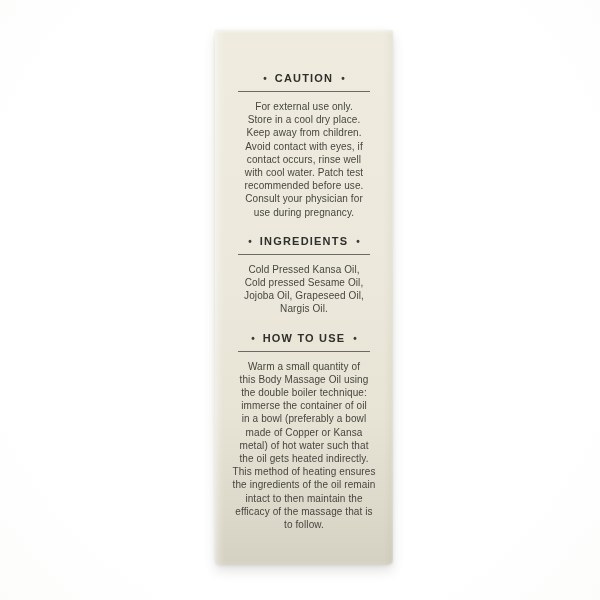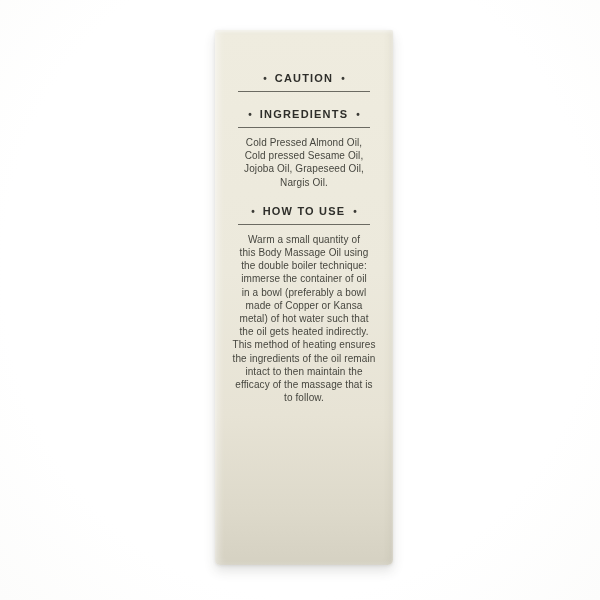--- a/index.html
+++ b/index.html
@@ -84,30 +84,39 @@
 <div class="stage">
   <div class="box">
 
     <div class="section">
       <div class="section-header">
         <span class="dot">•</span>
         <span class="title">CAUTION</span>
         <span class="dot">•</span>
       </div>
       <div class="divider"></div>
+      <p class="body-text">For external use only.
+Store in a cool dry place.
+Keep away from children.
+Avoid contact with eyes, if
+contact occurs, rinse well
+with cool water. Patch test
+recommended before use.
+Consult your physician for
+use during pregnancy.</p>
     </div>
 
     <div class="section">
       <div class="section-header">
         <span class="dot">•</span>
         <span class="title">INGREDIENTS</span>
         <span class="dot">•</span>
       </div>
       <div class="divider"></div>
-      <p class="body-text">Cold Pressed Almond Oil,
+      <p class="body-text">Cold Pressed Kansa Oil,
 Cold pressed Sesame Oil,
 Jojoba Oil, Grapeseed Oil,
 Nargis Oil.</p>
     </div>
 
     <div class="section">
       <div class="section-header">
         <span class="dot">•</span>
         <span class="title">HOW TO USE</span>
         <span class="dot">•</span>

